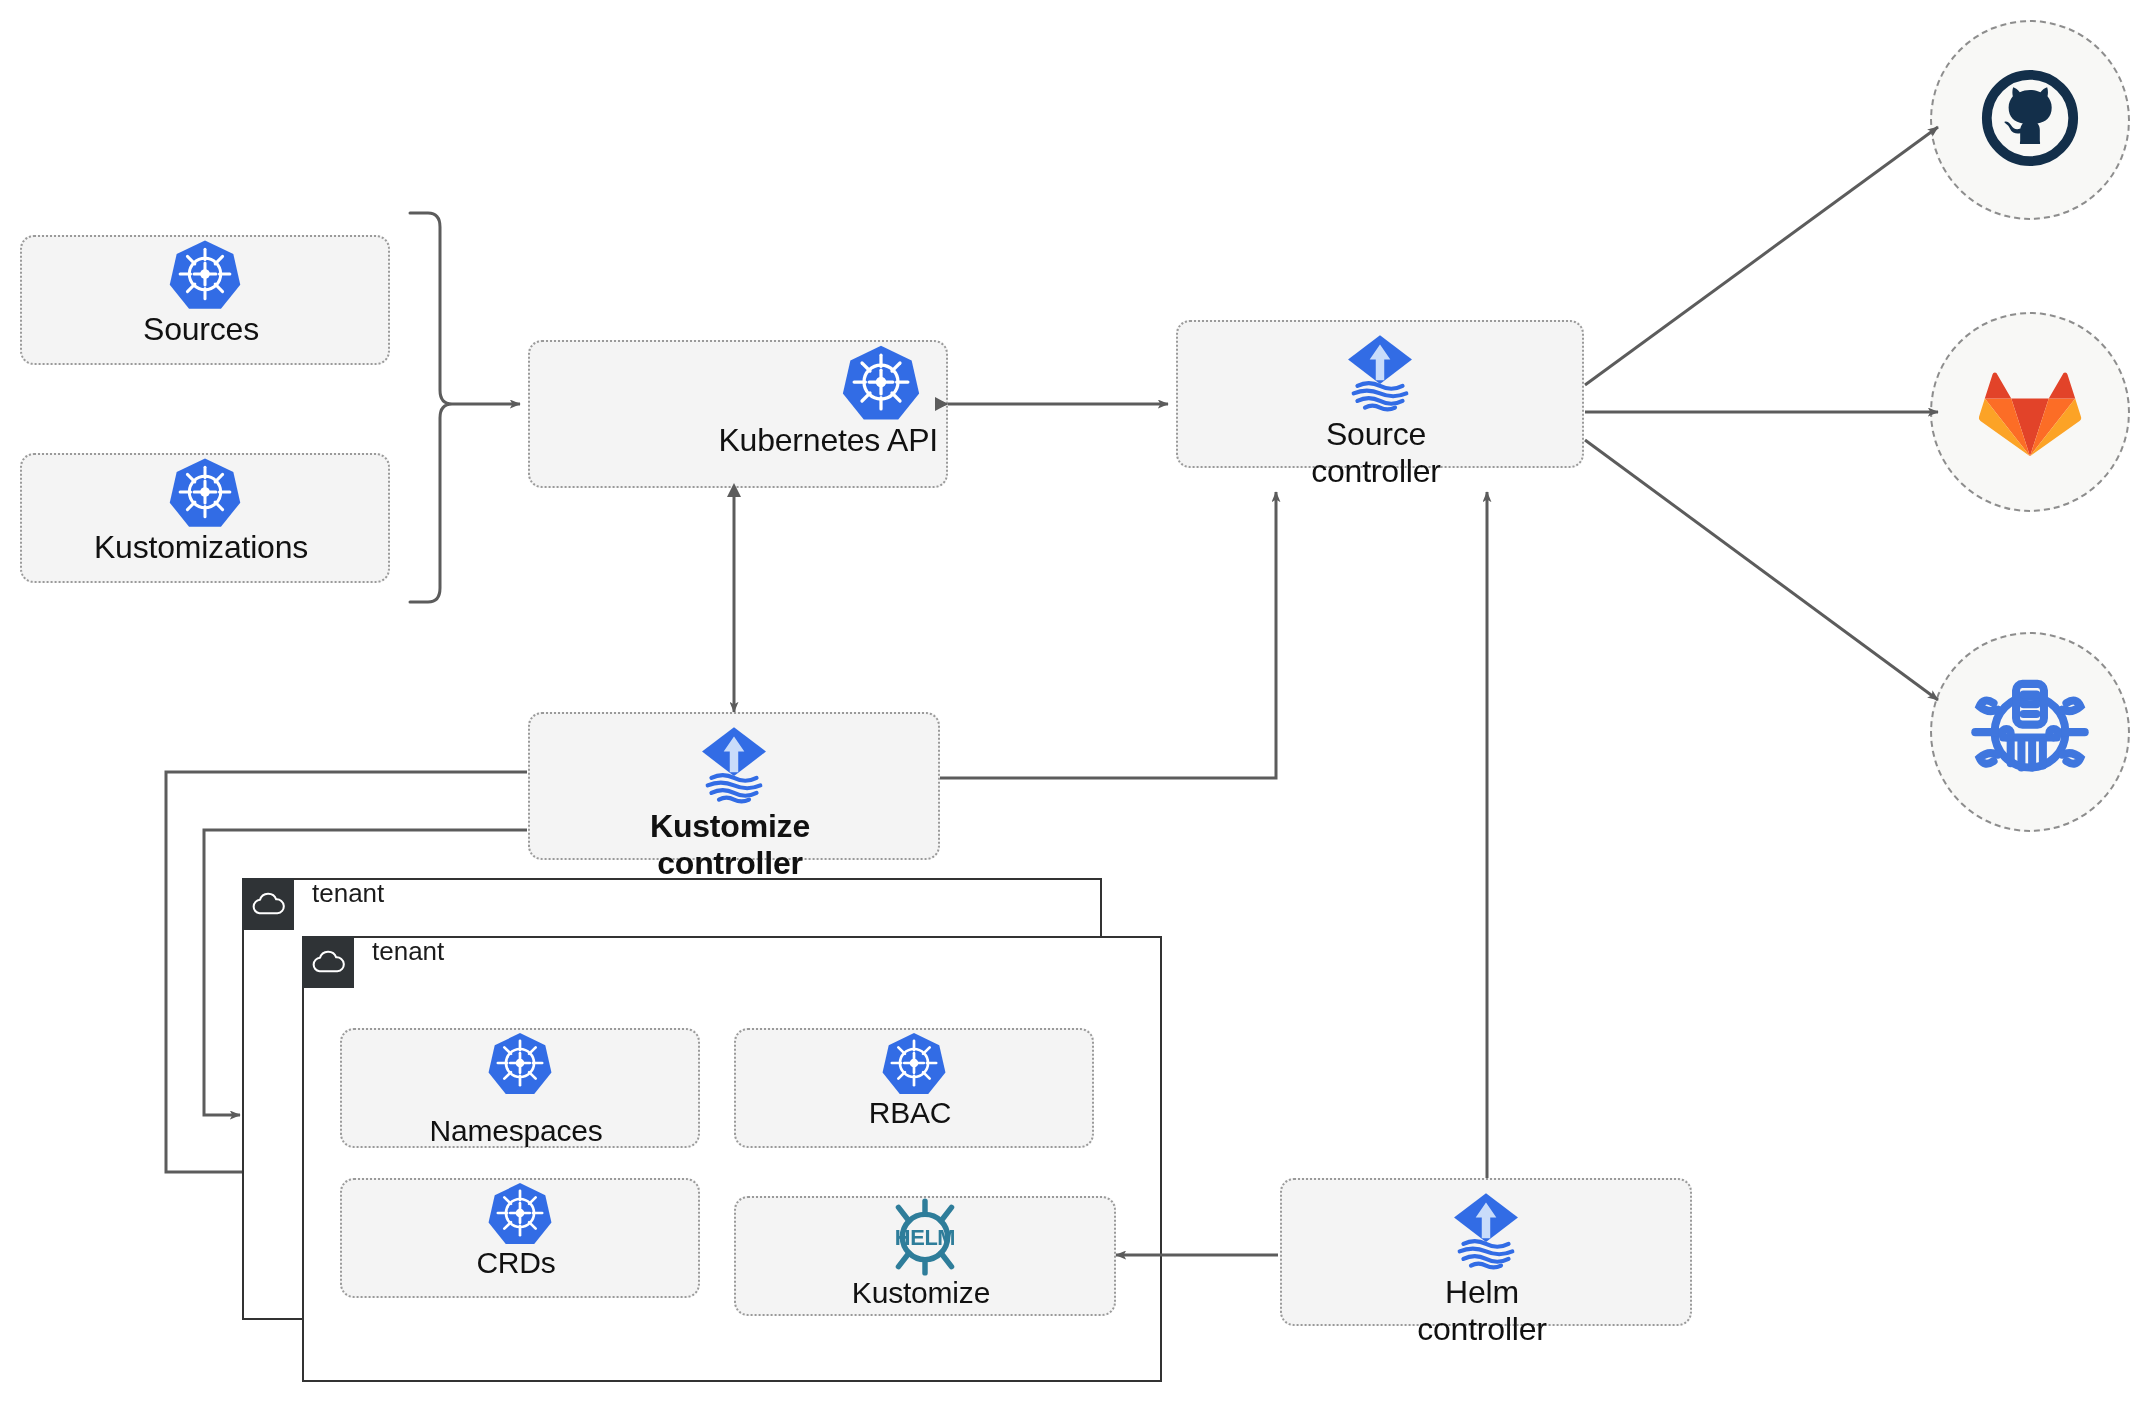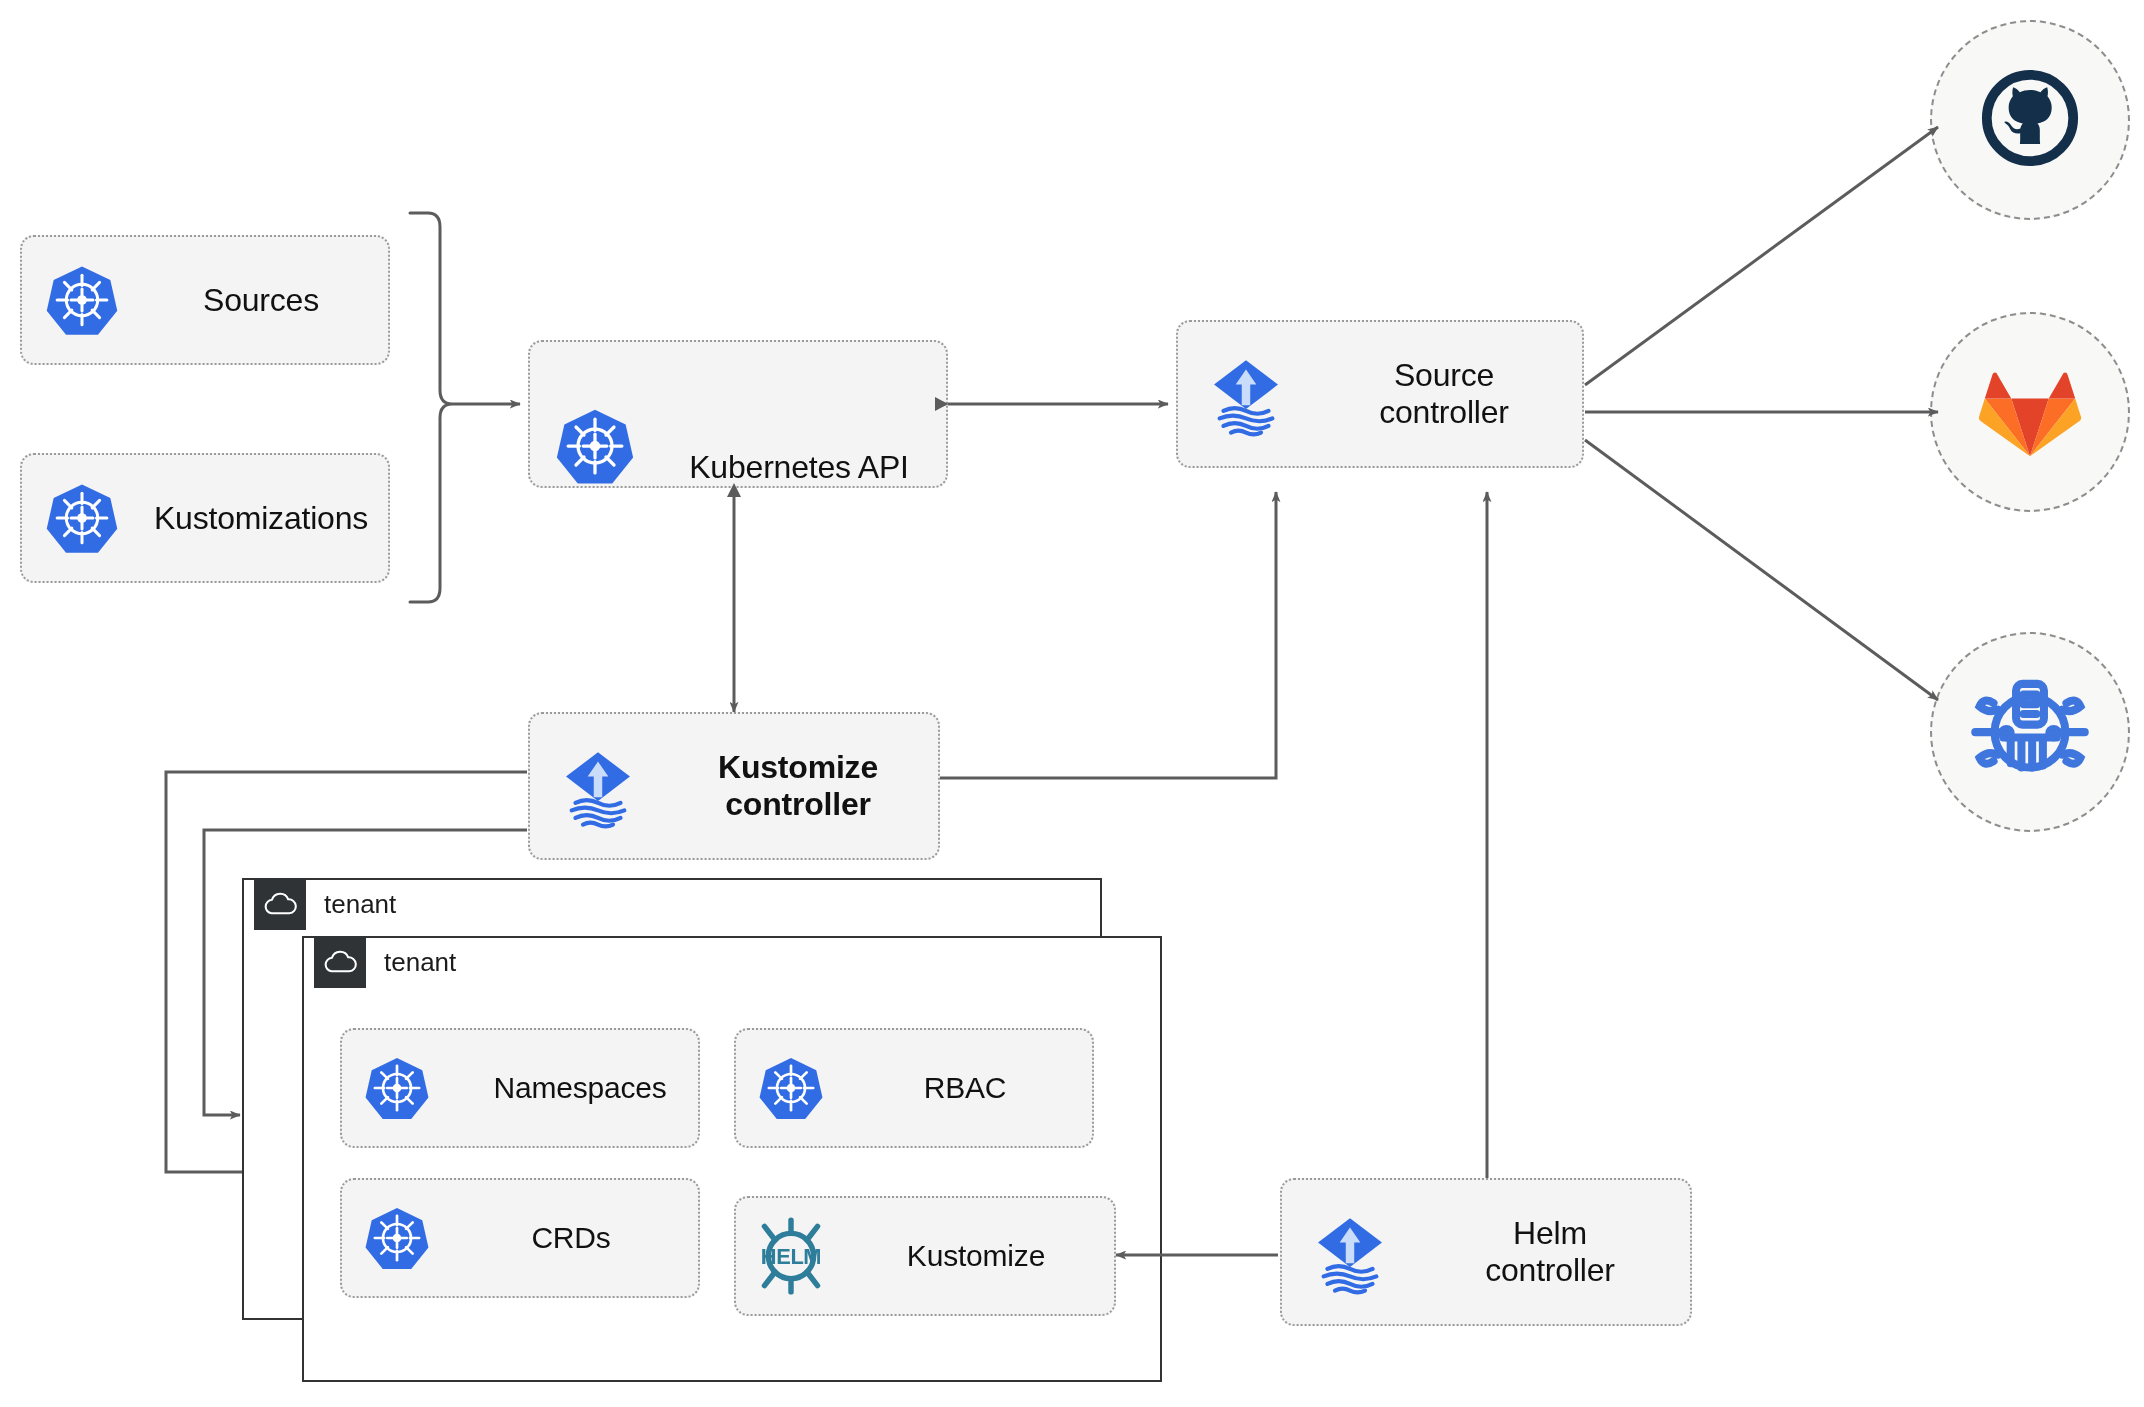--- a/index.html
+++ b/index.html
@@ -18,20 +18,21 @@
   
   .node {
     position: absolute;
     box-sizing: border-box;
     background: #f4f4f4;
     border: 2px dotted #9a9a9a;
     border-radius: 14px;
     display: flex;
     align-items: center;
     z-index: 5;
+    flex-direction: column;
   }
   .node .icon-slot {
     flex: 0 0 auto;
     display: flex;
     align-items: center;
     justify-content: center;
   }
   .node .node-label {
     flex: 1 1 auto;
     text-align: center;
@@ -64,23 +65,21 @@
     border: 2px solid #333333;
     background: #ffffff;
     z-index: 3;
   }
   .tenant-header {
     position: absolute;
     top: -2px;
     left: -2px;
     height: 52px;
     display: flex;
-    align-items: center;
     z-index: 4;
-    padding-left: 12px;
   }
   .tenant-badge {
     width: 52px;
     height: 52px;
     background: #2f3336;
     display: flex;
     align-items: center;
     justify-content: center;
   }
   .tenant-title {

